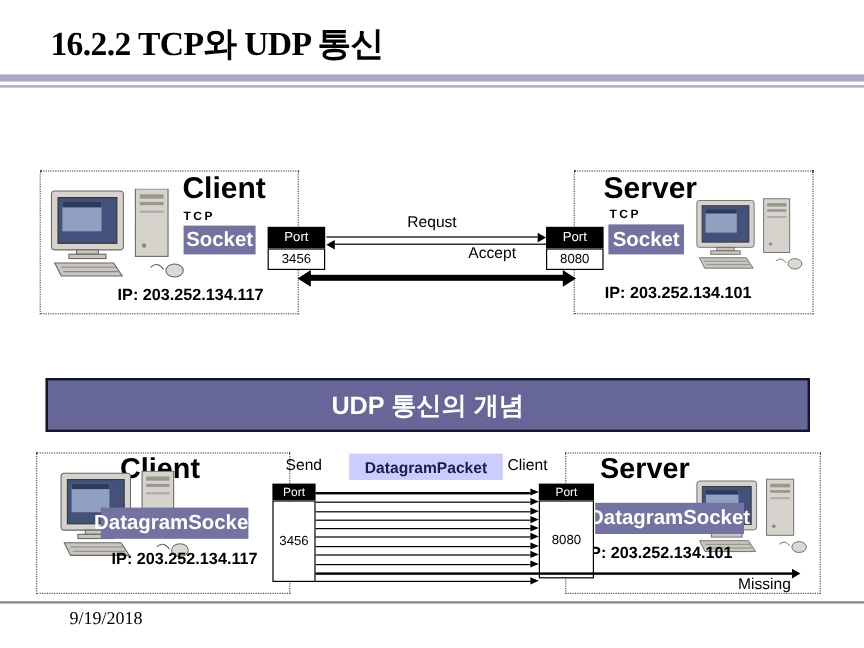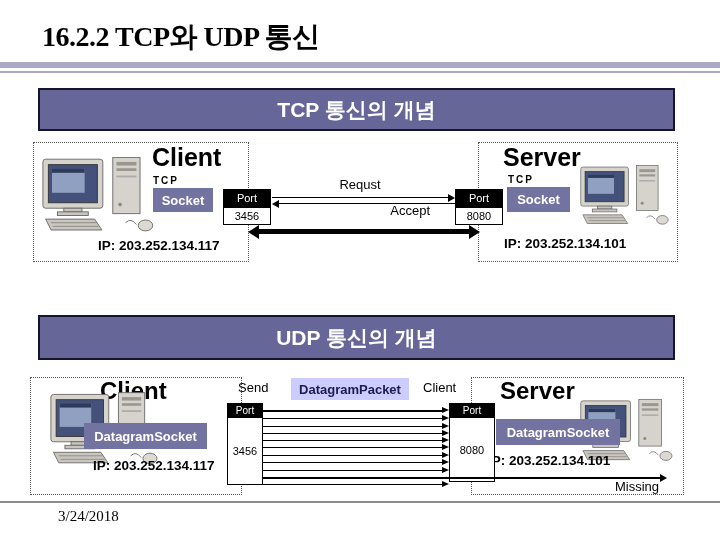--- a/index.html
+++ b/index.html
@@ -23,21 +23,21 @@
 
   
   .dotted{border:1px dotted #555;background:transparent;}
   #tcp-client-box{left:33px;top:142px;width:214px;height:118px;}
   #tcp-server-box{left:478px;top:142px;width:198px;height:118px;}
   #udp-client-box{left:30px;top:377px;width:210px;height:116px;}
   #udp-server-box{left:471px;top:377px;width:211px;height:116px;}
 
   .host-title{font-weight:bold;font-size:25px;}
   .proto{font-size:10px;font-weight:bold;letter-spacing:2px;}
-  .socket-box{background:#7373A1;color:#fff;font-weight:bold;font-size:13px;
+  .socket-box{background:#7373A1;color:#fff;font-weight:bold;font-size:17px;
               display:flex;align-items:center;justify-content:center;z-index:3;}
   .ip{font-weight:bold;font-size:13.5px;white-space:nowrap;}
 
   
   .portcol{z-index:3;}
   .port-head{background:#000;color:#fff;font-size:11px;text-align:center;
              display:flex;align-items:center;justify-content:center;}
   .port-num{background:#fff;border:1px solid #000;color:#000;font-size:11px;
             display:flex;align-items:center;justify-content:center;}
 
@@ -47,21 +47,21 @@
         border-bottom:4px solid transparent;border-left:7px solid #000;}
   .ah-l{position:absolute;width:0;height:0;border-top:4px solid transparent;
         border-bottom:4px solid transparent;border-right:7px solid #000;}
   .ah-r.big{border-top-width:7px;border-bottom-width:7px;border-left-width:11px;}
   .ah-l.big{border-top-width:7px;border-bottom-width:7px;border-right-width:11px;}
 
   .mid-label{font-weight:normal;font-size:13px;white-space:nowrap;}
   #bidir-label{left:295px;top:239px;width:112px;height:18px;background:#D9D9D9;
                display:flex;align-items:center;justify-content:center;
                font-weight:bold;font-size:13px;}
-  #packet-label{left:291px;top:378px;width:118px;height:22px;background:#CCCCFF;
+  #packet-label{left:291px;top:378px;width:128px;height:22px;background:#CCCCFF;
                 color:#1B1B4D;display:flex;align-items:center;justify-content:center;
                 font-weight:bold;font-size:13px;z-index:2;}
 
   
   #udp-client-portcol{left:227px;top:403px;width:36px;z-index:3;}
   #udp-server-portcol{left:449px;top:403px;width:46px;z-index:3;}
   #udp-client-portcol .port-head,#udp-server-portcol .port-head{height:14px;font-size:10px;}
   #udp-client-portcol .port-num{height:66px;font-size:11px;}
   #udp-server-portcol .port-num{height:63px;font-size:11px;}
 
@@ -98,21 +98,20 @@
     <ellipse cx="114" cy="75" rx="8" ry="6" fill="#DCD9D2" stroke="#666"></ellipse>
   </symbol>
 </svg>
 
 <div id="slide">
 
   <div class="abs" id="slide-title">16.2.2 TCP와 UDP 통신</div>
   <div class="abs rule" id="rule-thick"></div>
   <div class="abs rule" id="rule-thin"></div>
 
-  <div class="abs banner" id="tcp-banner">TCP 통신의 개념</div>
 
   <div class="abs dotted" id="tcp-client-box"></div>
   <div class="abs dotted" id="tcp-server-box"></div>
 
   <svg class="pc" style="left:42px;top:157px;width:118px;height:77px">
       <use href="#pc"></use>
     </svg>
   <svg class="pc" style="left:580px;top:158px;width:94px;height:76px">
       <use href="#pc"></use>
     </svg>
@@ -204,14 +203,14 @@
       <div class="pkt-head" style="top: 467px;"></div>
       <div class="pkt" style="top: 484px;"></div>
       <div class="pkt-head" style="top: 481px;"></div>
     </div>
 
   <div class="hline" style="left:263px;top:477px;width:398px;height:2px;z-index:4"></div>
   <div class="ah-r" style="left:660px;top:474px;z-index:4"></div>
   <div class="abs mid-label" style="left:615px;top:479px;z-index:4">Missing</div>
 
   <div class="abs" id="footer-rule"></div>
-  <div class="abs" id="slide-date">3/24/2018</div>
+  <div class="abs" id="slide-date">9/19/2018</div>
 </div>
 
 </body></html>

